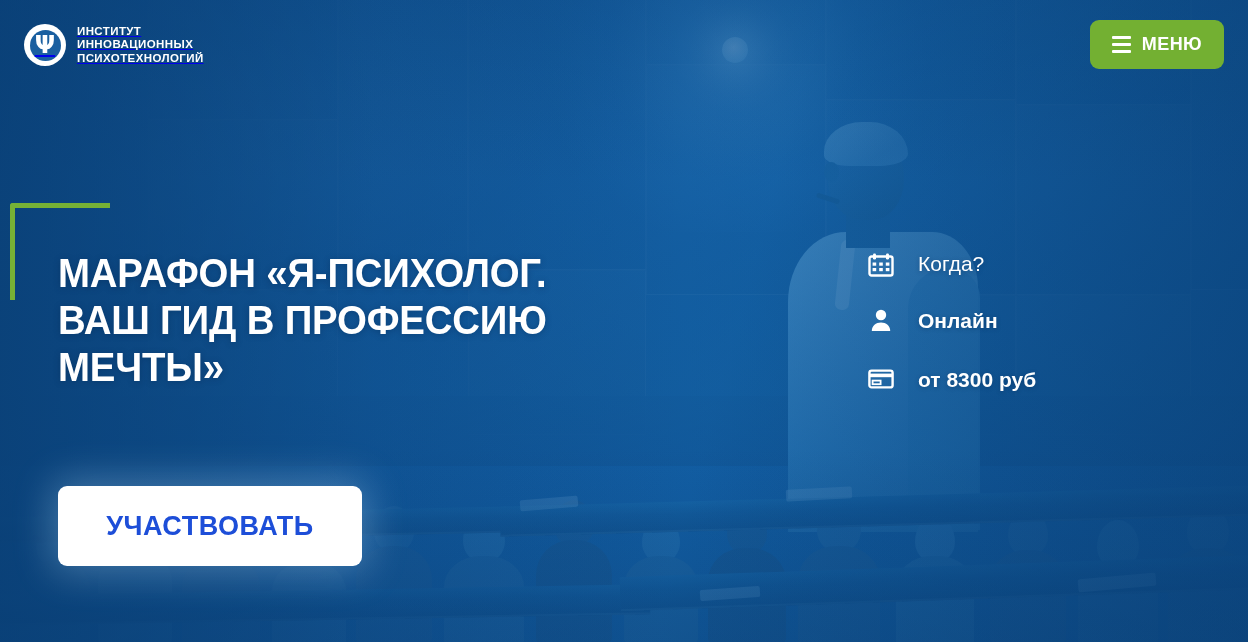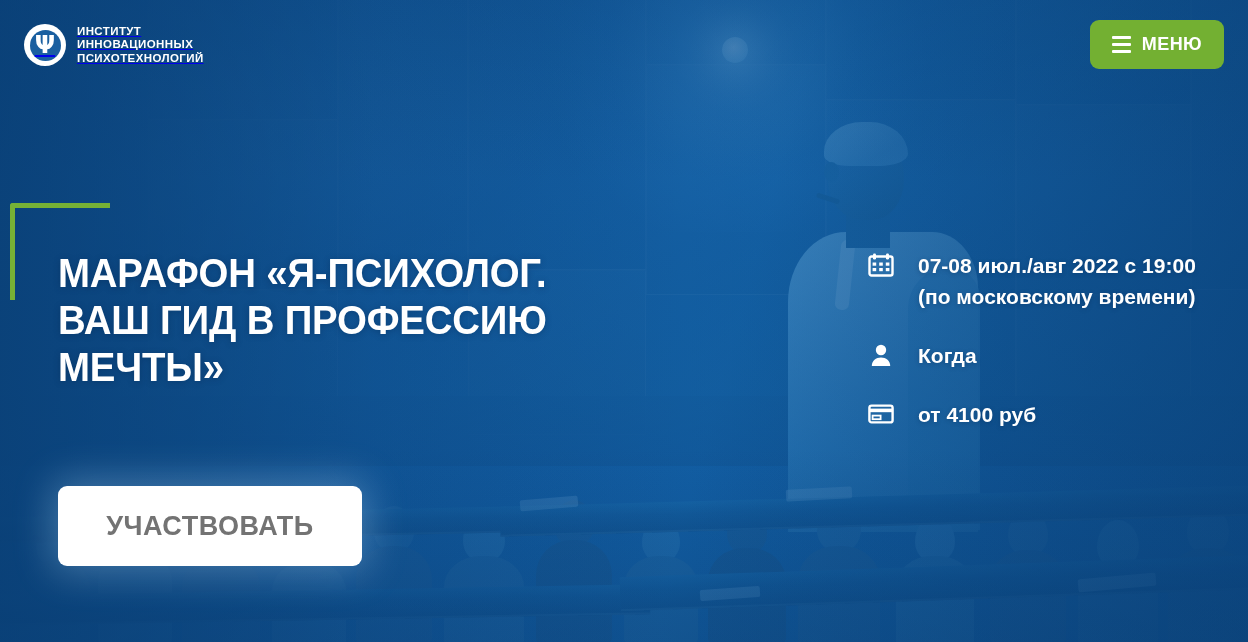--- a/index.html
+++ b/index.html
@@ -225,21 +225,21 @@
   .hero-sub {
     position:absolute; left:58px; top:404px;
     color:#8cc63f;
     font-size:23px; font-weight:400; letter-spacing:0.3px;
     text-transform:uppercase;
   }
   .cta {
     position:absolute; left:58px; top:486px;
     width:304px; height:80px;
     background:#ffffff; border:none; border-radius:9px;
-    color:#737373;
+    color:#1d4ed8;
     font-size:27px; font-weight:700; letter-spacing:0.5px;
     text-transform:uppercase;
     cursor:pointer;
     box-shadow:0 0 38px 6px rgba(190,230,255,0.30);
   }
 
   
   .info { position:absolute; left:868px; top:250px; width:330px; z-index:15; }
   .info-row { position:relative; padding-left:50px; margin-bottom:28px; }
   .info-row:last-child { margin-bottom:0; }
@@ -413,39 +413,39 @@
           <rect x="5" y="0.5" width="3" height="6" rx="1.2" fill="#fff"></rect>
           <rect x="18" y="0.5" width="3" height="6" rx="1.2" fill="#fff"></rect>
           <rect x="4.6" y="9.5" width="3.6" height="3.2" fill="#fff"></rect>
           <rect x="11.2" y="9.5" width="3.6" height="3.2" fill="#fff"></rect>
           <rect x="17.8" y="9.5" width="3.6" height="3.2" fill="#fff"></rect>
           <rect x="4.6" y="15" width="3.6" height="3.2" fill="#fff"></rect>
           <rect x="11.2" y="15" width="3.6" height="3.2" fill="#fff"></rect>
           <rect x="17.8" y="15" width="3.6" height="3.2" fill="#fff"></rect>
         </svg>
       </span>
-      <div class="info-a">07-08 июл./авг 2022 с 19:00 (по московскому времени)</div>
+      <div class="info-q">Когда?</div>
     </div>
 
     <div class="info-row">
       <span class="info-icon">
         <svg viewBox="0 0 26 24" fill="none">
           <circle cx="13" cy="7" r="5.2" fill="#fff"></circle>
           <path d="M3.8 23c0-5.1 4.1-8.4 9.2-8.4s9.2 3.3 9.2 8.4z" fill="#fff"></path>
         </svg>
       </span>
-      <div class="info-a">Когда</div>
+      <div class="info-a">Онлайн</div>
     </div>
 
     <div class="info-row">
       <span class="info-icon">
         <svg viewBox="0 0 26 24" fill="none">
           <rect x="1.4" y="3.6" width="23.2" height="16.8" rx="2.2" stroke="#fff" stroke-width="2.4"></rect>
           <rect x="1.4" y="6.6" width="23.2" height="3.6" fill="#fff"></rect>
           <rect x="4.6" y="13.6" width="8" height="3.6" stroke="#fff" stroke-width="1.8"></rect>
         </svg>
       </span>
-      <div class="info-a">от 4100 руб</div>
+      <div class="info-a">от 8300 руб</div>
     </div>
 
   </div>
 
 </div>
 
 </body></html>

